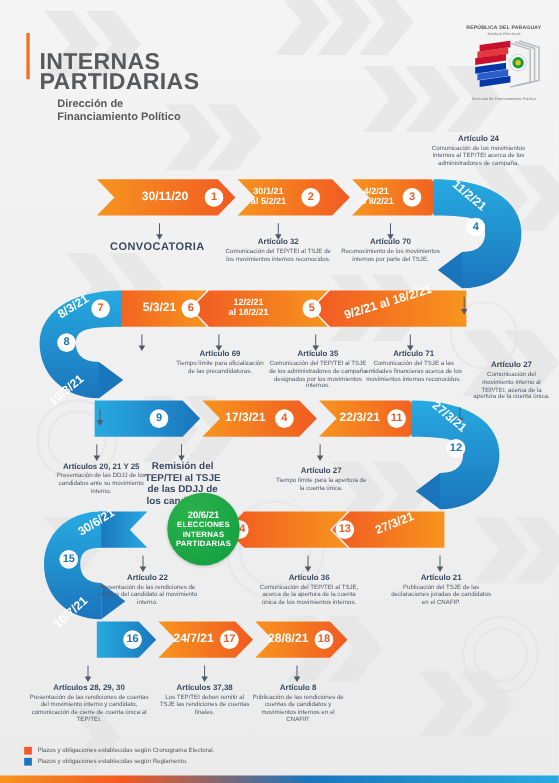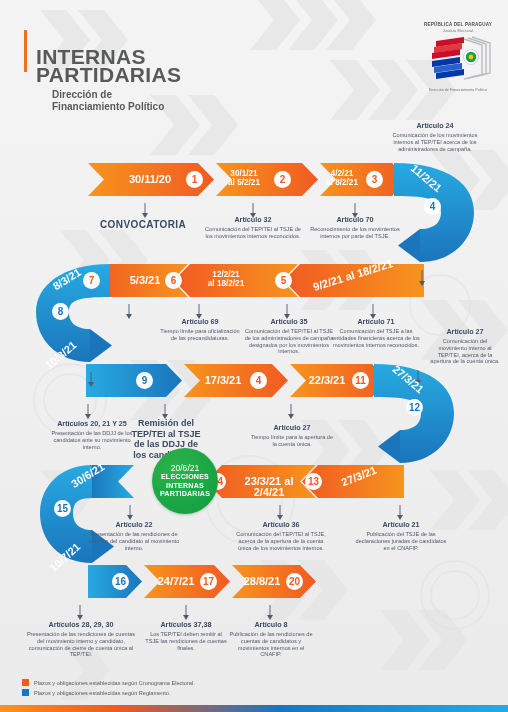--- a/index.html
+++ b/index.html
@@ -76,21 +76,21 @@
     color: #3a4a63; letter-spacing: 0.4px;
   }
 
   
   .green-circle {
     position: absolute; z-index: 5; width: 66px; height: 66px; border-radius: 50%;
     background: radial-gradient(circle at 35% 30%, #2bb24c, #109d3f);
     display: flex; flex-direction: column; align-items: center; justify-content: center;
     color: #fff; text-align: center; box-shadow: 0 1px 3px rgba(0,0,0,.2);
   }
-  .gc-date { font-size: 8.6px; font-weight: normal; line-height: 10px; }
+  .gc-date { font-size: 8.6px; font-weight: bold; line-height: 10px; }
   .gc-txt { font-size: 7.1px; font-weight: bold; line-height: 8.4px; letter-spacing: .2px; }
 
   
   .legend { position: absolute; left: 22px; top: 679px; z-index: 4; }
   .legend-row { display: flex; align-items: center; margin-bottom: 3px; }
   .legend-chip { width: 7px; height: 7px; margin-right: 5px; }
   .legend-chip.orange { background: #f15a22; }
   .legend-chip.blue { background: #1b75bc; }
   .legend-txt { font-size: 5.6px; color: #58595b; }
 
@@ -360,34 +360,33 @@
 
   <div class="lbl" style="left:298px;top:375px;width:58px">22/3/21</div>
   <span class="num" style="left:352px;top:372px">11</span>
 
   <div class="lbl rot-a" style="left:376px;top:374px;width:64px;transform:rotate(40deg)">27/3/21</div>
   <span class="num blue" style="left:406px;top:399px">12</span>
 
   <div class="lbl rot-a" style="left:322px;top:471px;width:74px;transform:rotate(-22deg)">27/3/21</div>
   <span class="num" style="left:305px;top:473px">13</span>
 
-  <div class="lbl" style="left:228px;top:476px;width:82px">23/3/21 al 2/4/21</div>
   <span class="num" style="left:209px;top:473px">14</span>
 
   <div class="lbl rot-a" style="left:56px;top:470px;width:64px;transform:rotate(-32deg)">30/6/21</div>
   <span class="num blue" style="left:54px;top:500px">15</span>
 
   <div class="lbl rot-a" style="left:33px;top:552px;width:64px;transform:rotate(-42deg)">10/7/21</div>
   <span class="num blue" style="left:112px;top:573px">16</span>
 
   <div class="lbl" style="left:148px;top:576px;width:56px">24/7/21</div>
   <span class="num" style="left:200px;top:573px">17</span>
 
   <div class="lbl" style="left:234px;top:576px;width:56px">28/8/21</div>
-  <span class="num" style="left:286px;top:573px">20</span>
+  <span class="num" style="left:286px;top:573px">18</span>
 
   <div class="green-circle" style="left:152px;top:448px">
     <div class="gc-date">20/6/21</div>
     <div class="gc-txt">ELECCIONES</div>
     <div class="gc-txt">INTERNAS</div>
     <div class="gc-txt">PARTIDARIAS</div>
   </div>
 
   <div class="convocatoria" style="left:100px;top:219px">CONVOCATORIA</div>
 

